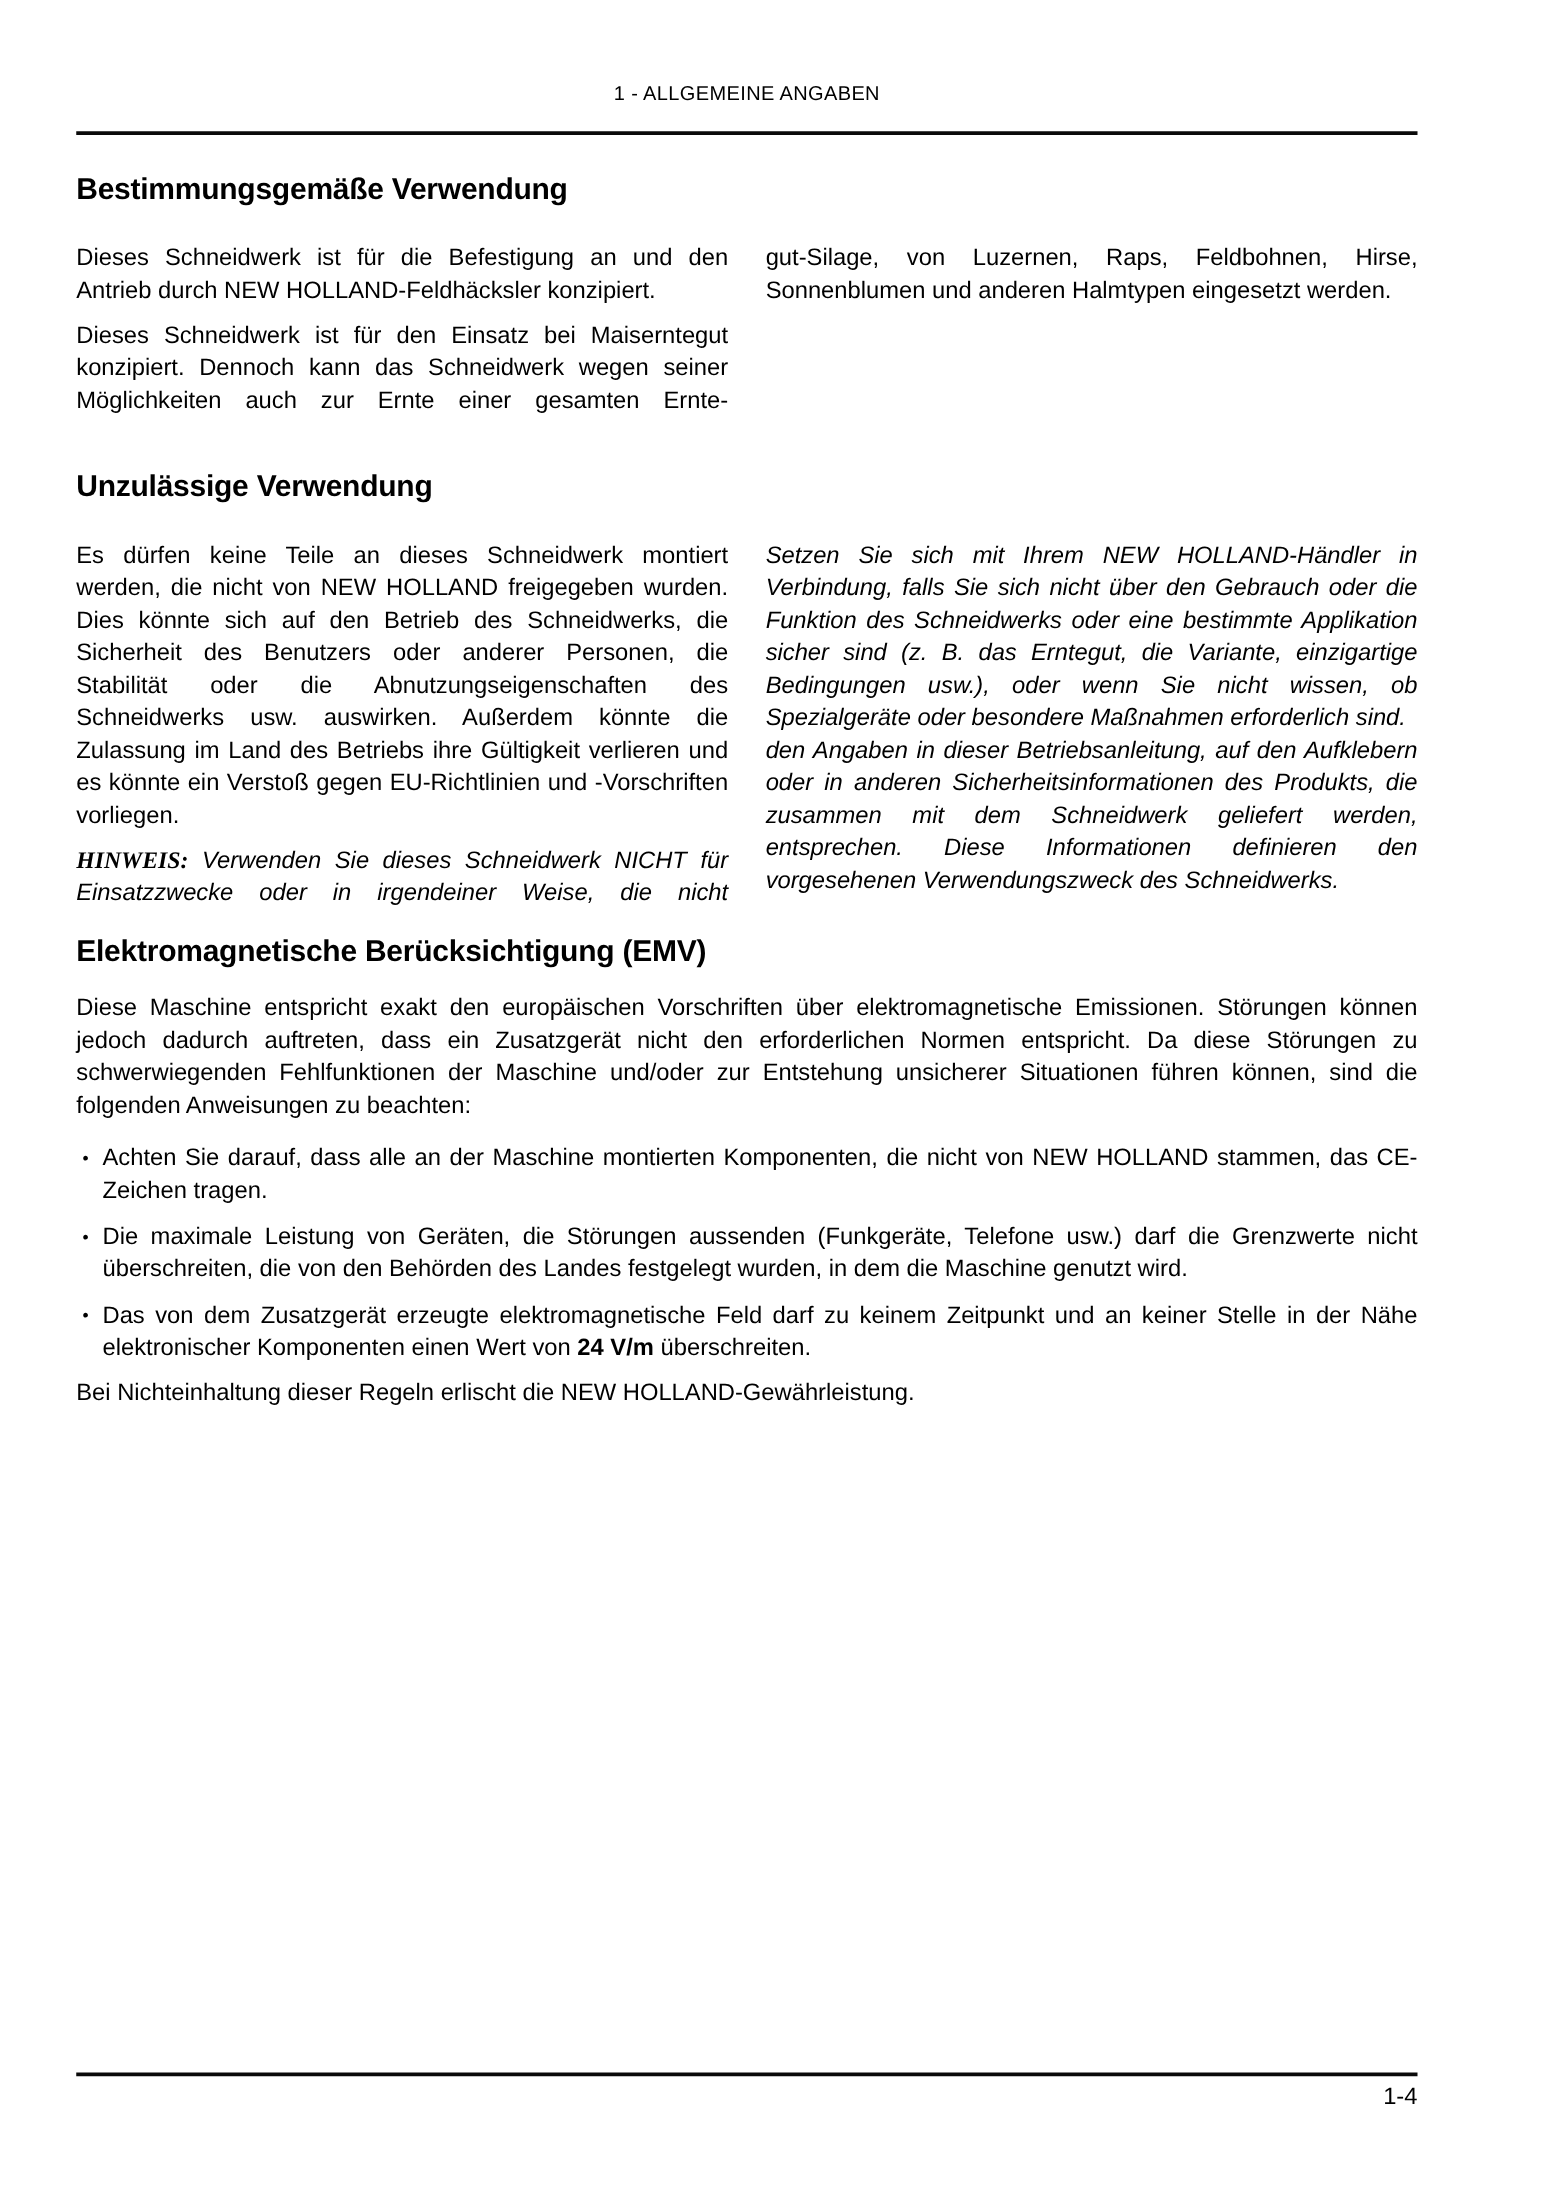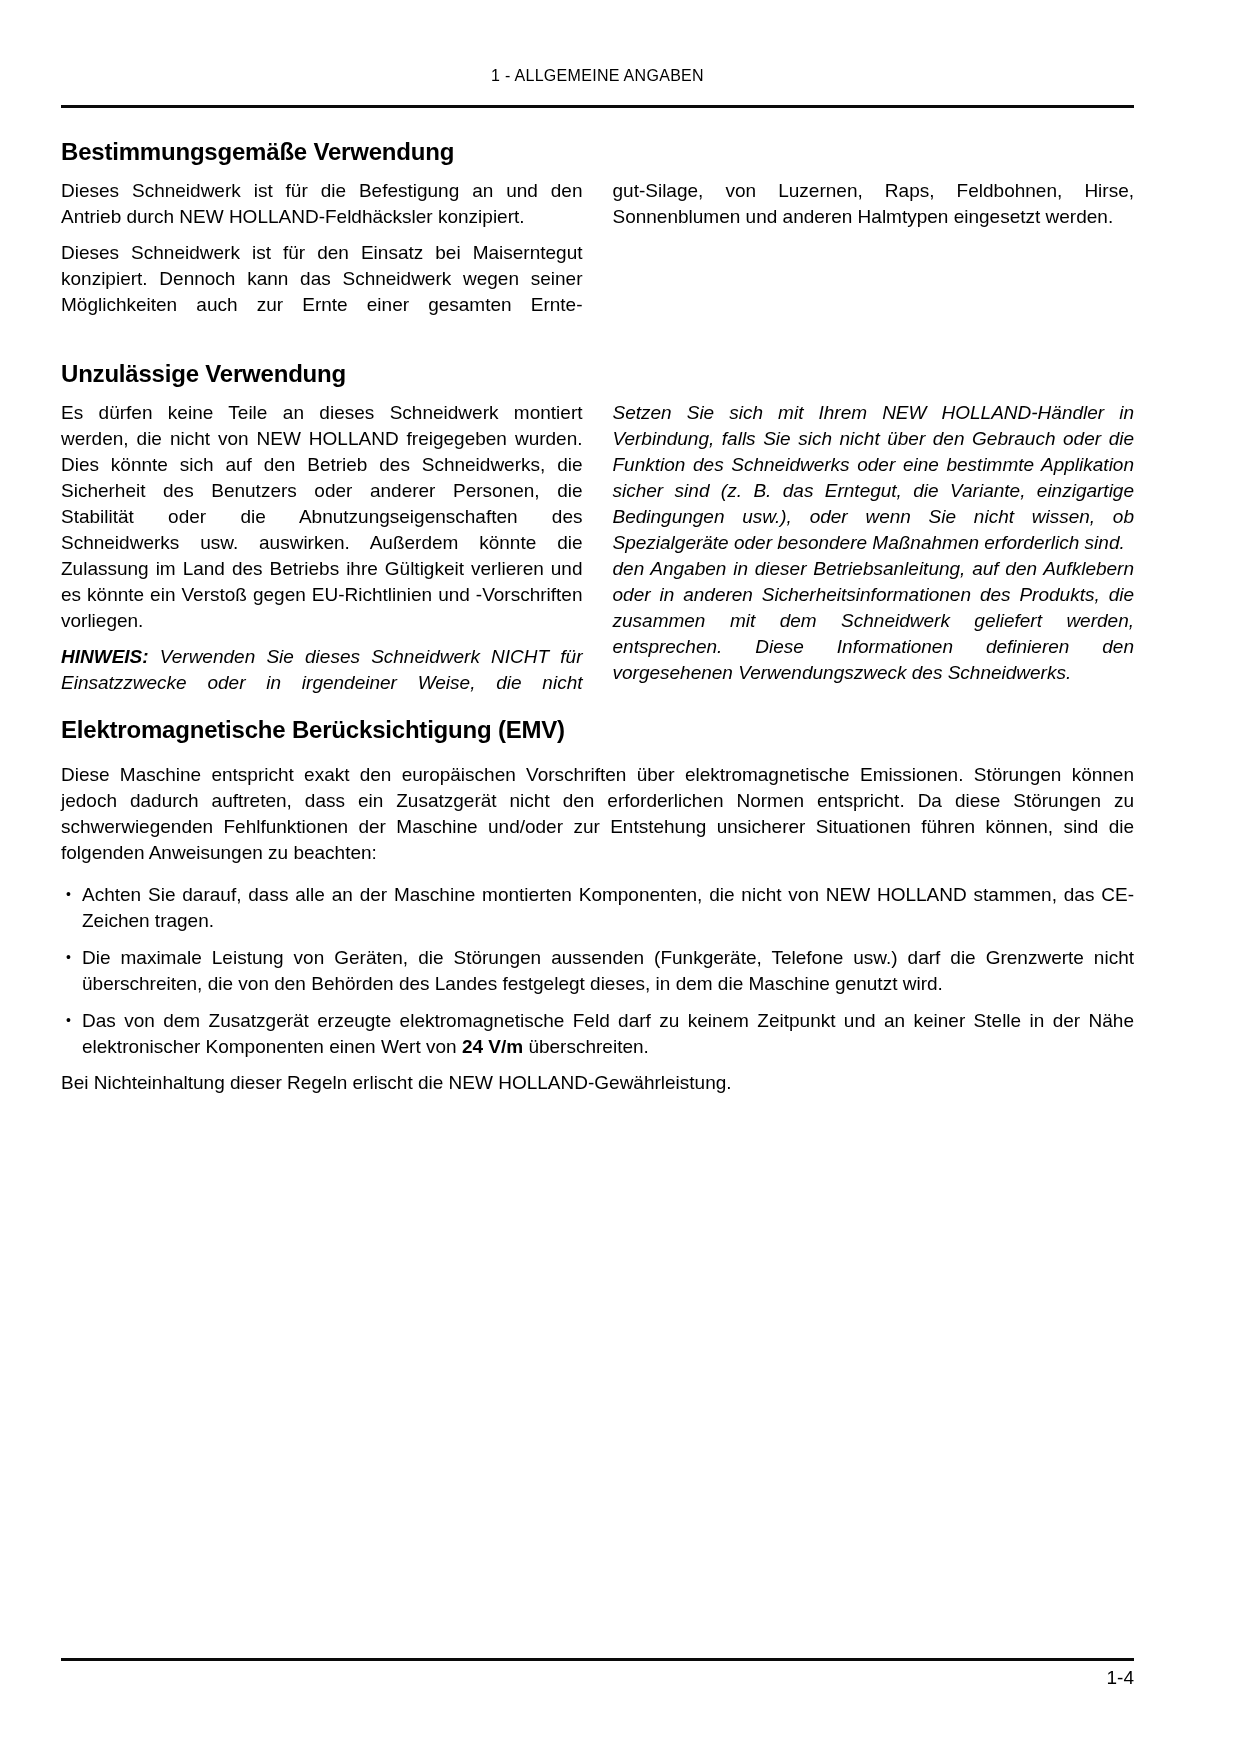--- a/index.html
+++ b/index.html
@@ -36,32 +36,32 @@
   .h-intended { margin-top: 26px; }
   .h-improper { margin-top: 38px; }
   .h-emc      { margin-top: 16px; }
 
   p, li {
     font-size: 19px;
     line-height: 26px;
     text-align: justify;
   }
 
-  .cols { display: flex; gap: 30px; margin-top: 8px; }
+  .cols { display: flex; gap: 30px; margin-top: 24px; }
   .col  { flex: 1; min-width: 0; }
   .col p { margin-bottom: 10px; }
   .col p:last-child { margin-bottom: 0; }
 
   
   .cont { text-align-last: justify; }
 
   .italic-col p { font-style: italic; margin-bottom: 0; }
 
   .note { font-style: italic; }
-  .note-label { font-weight: bold; }
+  .note-label { font-weight: bold; font-family: Liberation Serif, serif; }
 
   .full { margin-top: 14px; }
 
   ul.bullets { list-style: none; margin-top: 16px; }
   ul.bullets li {
     position: relative;
     padding-left: 21px;
     margin-bottom: 11px;
   }
   ul.bullets li:last-child { margin-bottom: 0; }
@@ -126,21 +126,21 @@
 
   <h1 class="h-emc">Elektromagnetische Berücksichtigung (EMV)</h1>
 
   <p class="full">Diese Maschine entspricht exakt den europäischen Vorschriften über elektromagnetische Emissionen. Störungen können jedoch dadurch auftreten, dass ein Zusatzgerät nicht den erforderlichen Normen entspricht. Da diese Störungen zu schwerwiegenden Fehlfunktionen der Maschine und/oder zur Entstehung unsicherer Situationen führen können, sind die folgenden Anweisungen zu beachten:</p>
 
   <ul class="bullets">
     <li>
       <span class="bullet-marker">•</span><span>Achten Sie darauf, dass alle an der Maschine montierten Komponenten, die nicht von NEW HOLLAND stammen, das CE-Zeichen tragen.</span>
     </li>
     <li>
-      <span class="bullet-marker">•</span><span>Die maximale Leistung von Geräten, die Störungen aussenden (Funkgeräte, Telefone usw.) darf die Grenzwerte nicht überschreiten, die von den Behörden des Landes festgelegt dieses, in dem die Maschine genutzt wird.</span>
+      <span class="bullet-marker">•</span><span>Die maximale Leistung von Geräten, die Störungen aussenden (Funkgeräte, Telefone usw.) darf die Grenzwerte nicht überschreiten, die von den Behörden des Landes festgelegt wurden, in dem die Maschine genutzt wird.</span>
     </li>
     <li>
       <span class="bullet-marker">•</span><span><span>Das von dem Zusatzgerät erzeugte elektromagnetische Feld darf zu keinem Zeitpunkt und an keiner Stelle in der Nähe elektronischer Komponenten einen Wert von  </span><span class="bold-value">24 V/m</span><span> überschreiten.</span></span>
     </li>
   </ul>
 
   <p class="closing">Bei Nichteinhaltung dieser Regeln erlischt die NEW HOLLAND-Gewährleistung.</p>
 
 </div>
 

